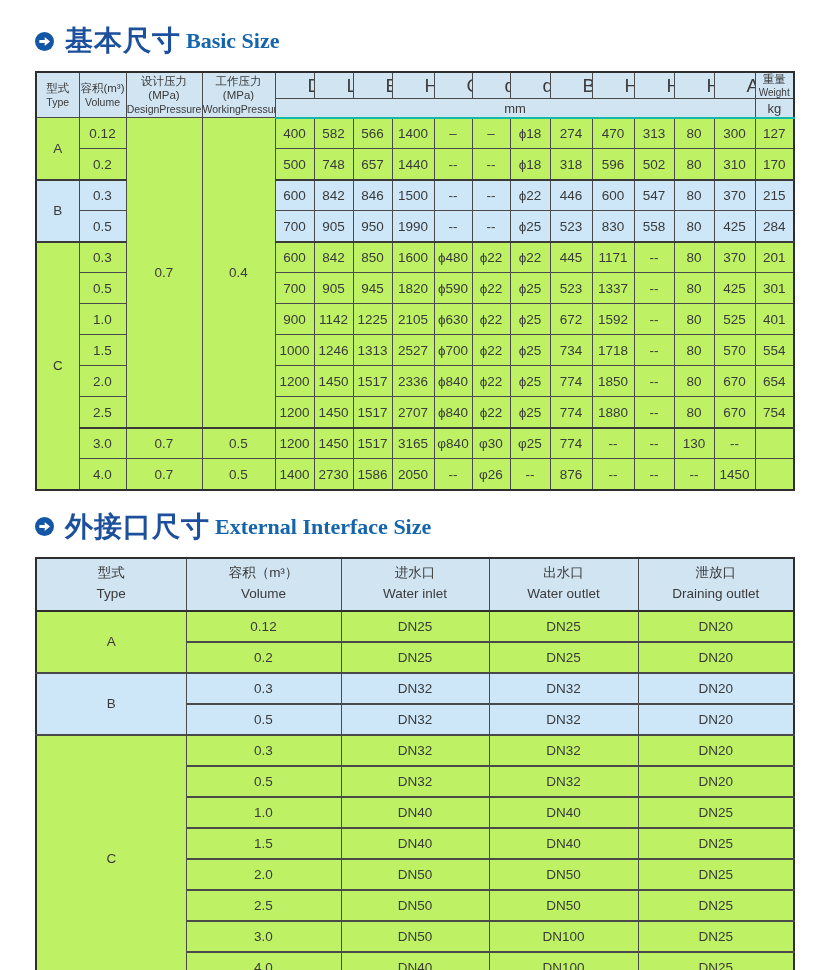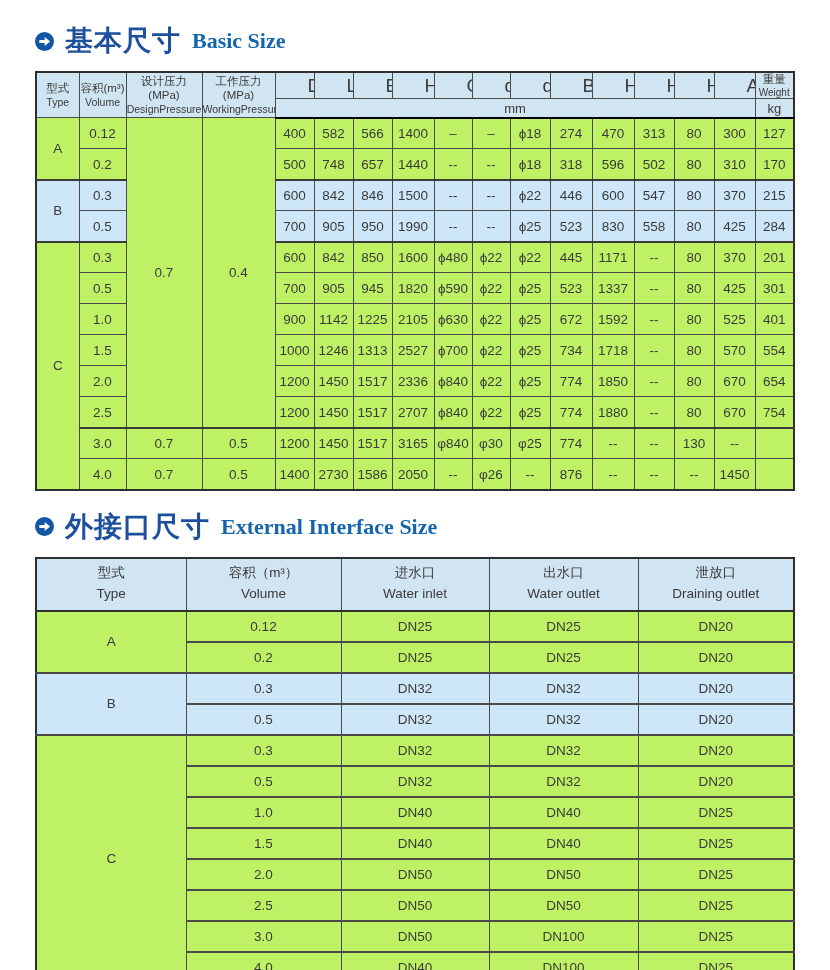--- a/index.html
+++ b/index.html
@@ -11,21 +11,21 @@
   .page { padding:22px 0 0 35px; }
 
   
   .sec-title { display:flex; align-items:center; margin-bottom:11px; }
   .sec-title .badge { width:19px; height:19px; margin-right:11px; flex:0 0 auto; }
   .title-zh {
     font-size:28px; font-weight:bold; color:#1c4f9c; letter-spacing:1px;
     font-family:"Liberation Sans", sans-serif;
   }
   .title-en {
-    font-size:22px; font-weight:bold; color:#1565ad; margin-left:11px;
+    font-size:22px; font-weight:bold; color:#1565ad; margin-left:5px;
     font-family:"Liberation Serif", serif;
   }
 
   
   table { border-collapse:collapse; table-layout:fixed; width:758px; background:#bef264; }
   th, td {
     border:1px solid #4a4a4a; text-align:center; vertical-align:middle;
     padding:0; overflow:hidden; color:#3a3a3a;
   }
   table { border:2px solid #2e2e2e; }
@@ -34,21 +34,21 @@
   tr.sep td { border-top:2px solid #3a3a3a; }
 
   
   .t1 td { height:31px; font-size:13.5px; }
   .t1 thead .hdr-2line { font-size:11.5px; line-height:1.25; }
   .t1 thead .hdr-2line .en { font-size:10.5px; }
   .t1 thead .dim { height:25px; font-size:19px;padding-left:32px; }
   .t1 thead .unit td { height:19px; font-size:13px; }
   .t1 thead .weight-h { font-size:11.5px; line-height:1.1; }
   .t1 thead .weight-h .en { font-size:10px; }
-  .t1 thead tr:last-child td { border-bottom:2px solid #000000; }
+  .t1 thead tr:last-child td { border-bottom:2px solid #14b8a6; }
 
   
   .t2 { margin-top:6px; }
   .t2 th { height:53px; font-size:13.5px; line-height:1.55; font-weight:normal; }
   .t2 td { height:31px; font-size:13.5px; border-top-width:2px; border-bottom-width:2px; }
   .t2 th { border-bottom:2px solid #2e2e2e; }
 
   .gap-between { height:17px; }
 </style>
 </head>

